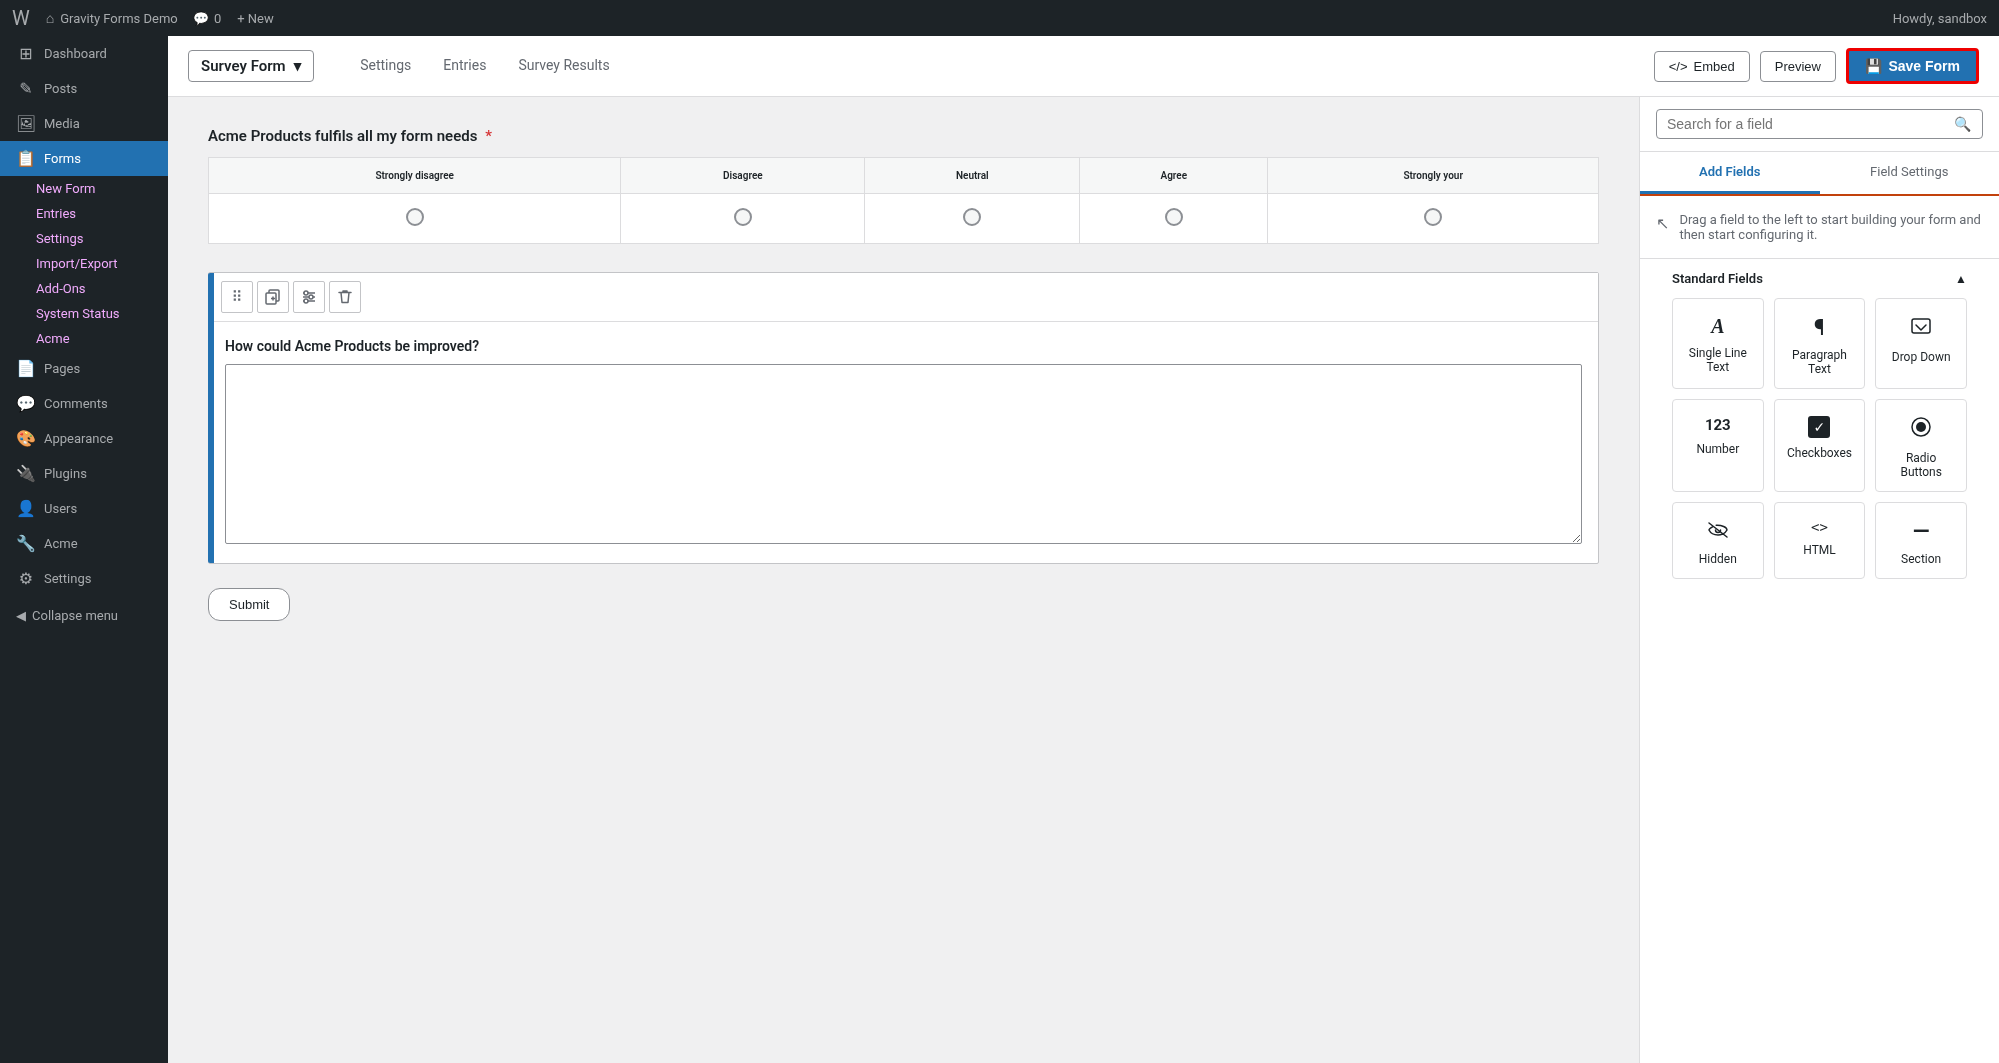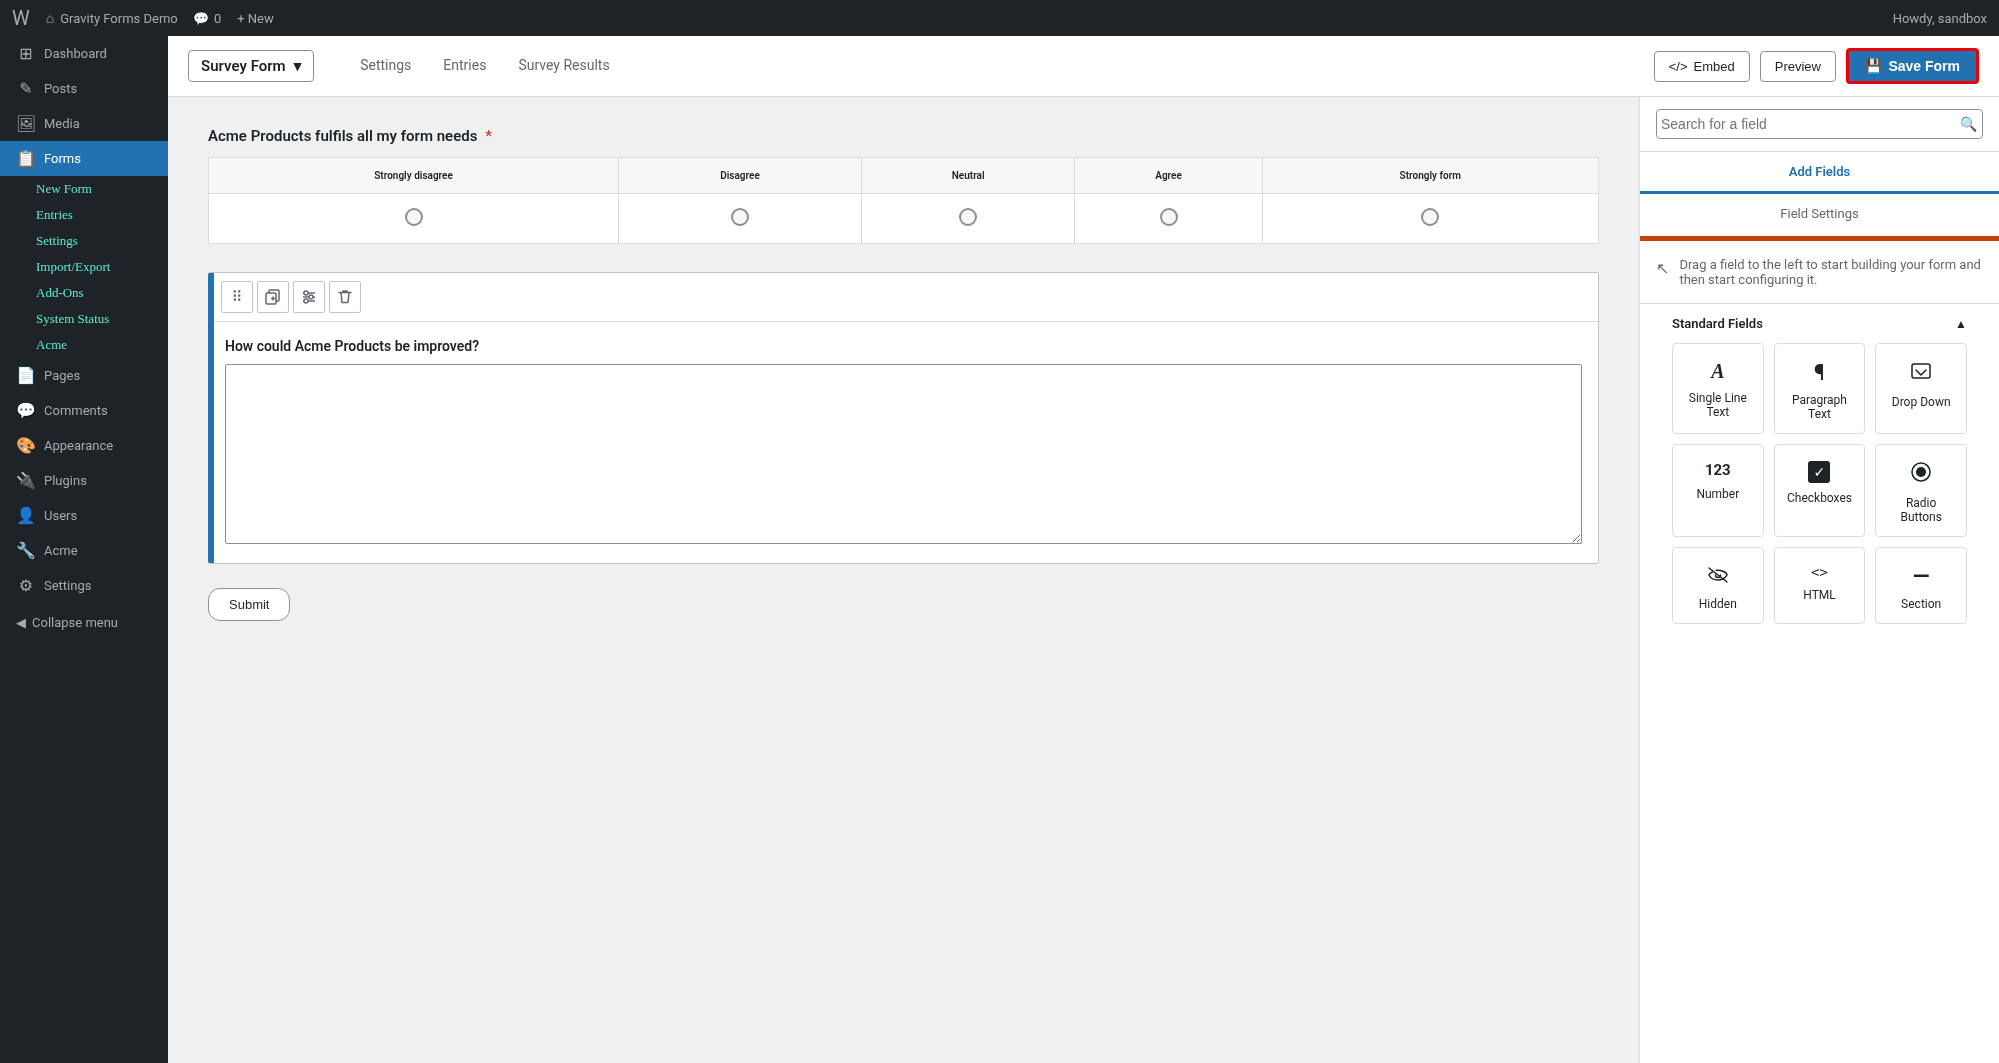--- a/index.html
+++ b/index.html
@@ -41,21 +41,21 @@
       gap: 8px;
       padding: 8px 16px;
       color: #a7aaad;
       font-size: 13px;
       cursor: pointer;
       white-space: nowrap;
     }
     .sidebar-item.active { background: #2271b1; color: #fff; border-radius: 0; }
     .sidebar-item .icon { font-size: 16px; width: 20px; text-align: center; }
     .sidebar-submenu { padding-left: 36px; }
-    .sidebar-submenu .sidebar-item { padding: 5px 16px 5px 0; font-size: 13px; color: #5eead4; font-family: Liberation Serif, serif; }
+    .sidebar-submenu .sidebar-item { padding: 5px 16px 5px 0; font-size: 13px; color: #f0abfc; }
     .sidebar-collapse { padding: 12px 16px; color: #a7aaad; font-size: 13px; cursor: pointer; display: flex; align-items: center; gap: 6px; }
 
     
     .main-content {
       margin-top: 36px;
       margin-left: 168px;
       min-height: calc(100vh - 36px);
       background: #f0f0f1;
     }
 
@@ -247,38 +247,37 @@
     }
     .right-panel-search {
       padding: 12px 16px;
       border-bottom: 1px solid #dcdcde;
     }
     .search-box {
       display: flex;
       align-items: center;
       border: 1px solid #8c8f94;
       border-radius: 4px;
-      padding: 6px 4px;
+      padding: 6px 10px;
       gap: 8px;
       background: #fff;
     }
     .search-box input {
       border: none;
       outline: none;
       flex: 1;
       font-size: 14px;
       color: #646970;
       background: transparent;
     }
     .search-icon { color: #646970; font-size: 14px; }
 
     .panel-tabs {
       display: flex;
-      border-bottom: 5px solid #c2410c;
-      flex-direction: column;
+      border-bottom: 2px solid #c2410c;
     }
     .panel-tab {
       flex: 1;
       text-align: center;
       padding: 12px 8px;
       font-size: 13px;
       color: #646970;
       cursor: pointer;
       border-bottom: 3px solid transparent;
     }
@@ -463,21 +462,21 @@
           <span>Acme Products fulfils all my form needs</span>
           <span class="required">*</span>
         </div>
         <table class="survey-table">
           <thead>
             <tr>
               <th>Strongly disagree</th>
               <th>Disagree</th>
               <th>Neutral</th>
               <th>Agree</th>
-              <th>Strongly form</th>
+              <th>Strongly your</th>
             </tr>
           </thead>
           <tbody>
             <tr>
               <td><span class="radio-circle"></span></td>
               <td><span class="radio-circle"></span></td>
               <td><span class="radio-circle"></span></td>
               <td><span class="radio-circle"></span></td>
               <td><span class="radio-circle"></span></td>
             </tr>

